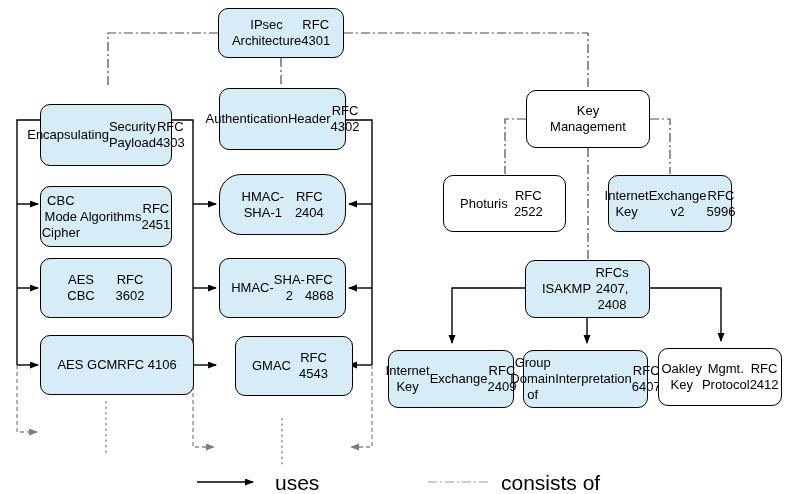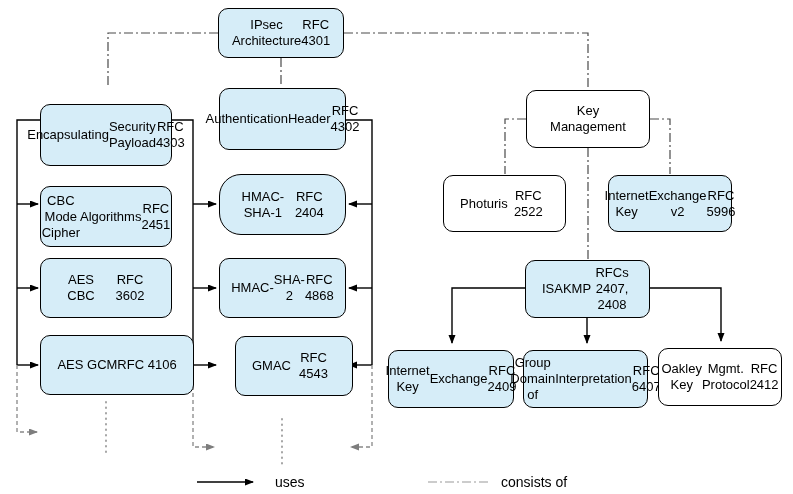--- a/index.html
+++ b/index.html
@@ -10,21 +10,21 @@
   .connectors{position:absolute;left:0;top:0;width:793px;height:494px;z-index:0;}
   .node{
     position:absolute;box-sizing:border-box;z-index:1;
     border:1.5px solid #000;border-radius:10px;
     display:flex;flex-direction:row;align-items:center;justify-content:center;
     text-align:center;font-size:13px;line-height:16px;padding:16px;
   }
   .node.blue{background:var(--node_blue,#d6edf8);}
   .node.white{background:var(--node_white,#ffffff);}
   .legend-label{
-    position:absolute;z-index:1;font-size:14px;line-height:17px;
+    position:absolute;z-index:1;font-size:21px;line-height:17px;
   }
 </style>
 </head>
 <body>
 
 <div class="canvas">
 
   <svg class="connectors" viewBox="0 0 793 494" xmlns="http://www.w3.org/2000/svg">
     <defs>
       <marker id="mb" markerWidth="10" markerHeight="8" refX="8" refY="3.5" orient="auto" markerUnits="userSpaceOnUse">

